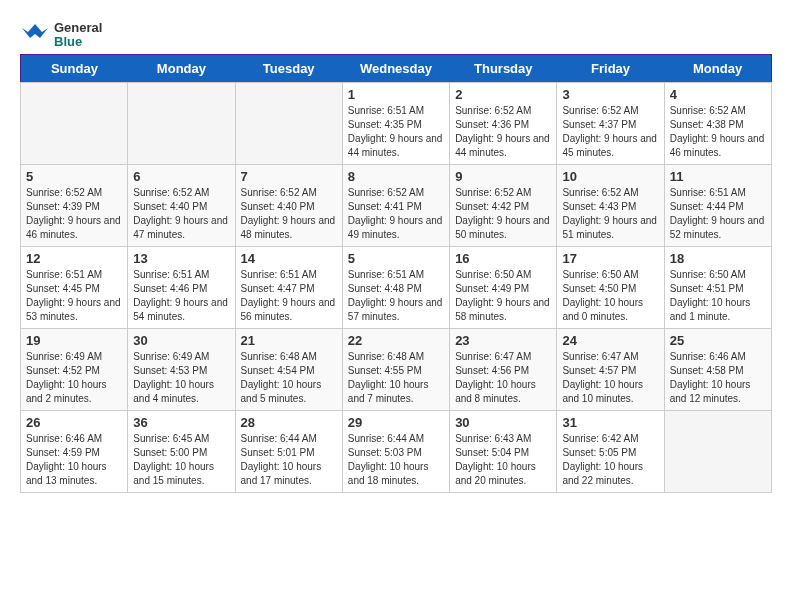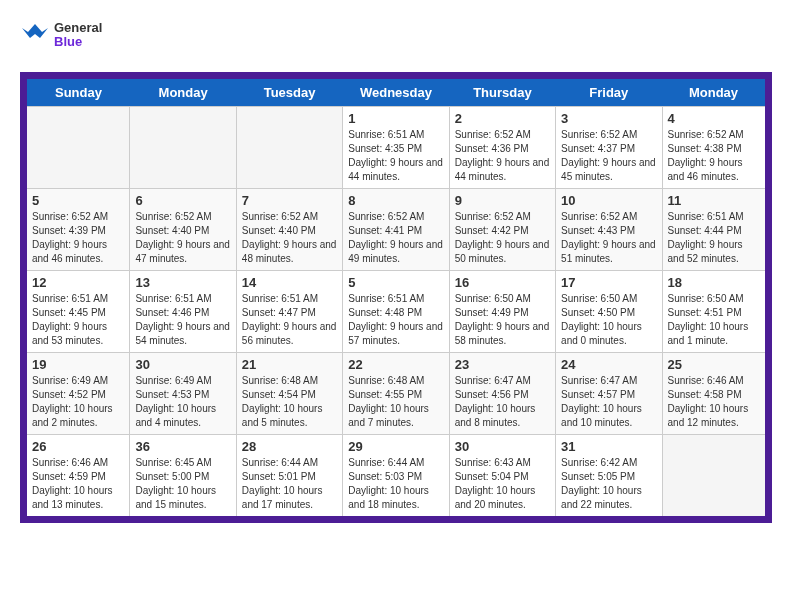--- a/index.html
+++ b/index.html
@@ -7,21 +7,21 @@
       font-family: Arial, sans-serif;
       background: #fff;
       width: 792px;
       min-height: 612px;
       padding: 20px;
     }
     .header-area {
       display: flex;
       justify-content: space-between;
       align-items: flex-start;
-      margin-bottom: 22px;
+      margin-bottom: 4px;
     }
     .logo {
       display: flex;
       align-items: center;
       gap: 4px;
     }
     .title-area {
       text-align: right;
     }
     .main-title {
@@ -29,21 +29,21 @@
       color: #333;
       font-weight: normal;
     }
     .subtitle {
       font-size: 14px;
       color: #555;
     }
     table {
       width: 100%;
       border-collapse: collapse;
-      border: 7px solid #4c1d95;
+      border: 1px solid #4c1d95;
     }
     .day-header {
       background: #1565c0;
       color: #fff;
       text-align: center;
       padding: 6px 4px;
       font-size: 13px;
       font-weight: bold;
     }
     td {
@@ -84,21 +84,21 @@
 </head>
 <body>
 
 <div class="header-area">
   <div class="logo">
   <svg width="30" height="30" viewBox="0 0 30 30">
     <polygon points="15,4 22,12 28,8 20,18 15,14 10,18 2,8 8,12" fill="#1565c0"></polygon>
   </svg>
   <div>
     <div style="font-size:13px;font-weight:bold;color:#333;line-height:1.1">General</div>
-    <div style="font-size:13px;font-weight:bold;color:#6d28d9;line-height:1.1">Blue</div>
+    <div style="font-size:13px;font-weight:bold;color:#0f766e;line-height:1.1">Blue</div>
   </div>
 </div>
   <div class="title-area">
     <div class="main-title"></div>
     <div class="subtitle"></div>
   </div>
 </div>
 
 <table>
   <thead>

